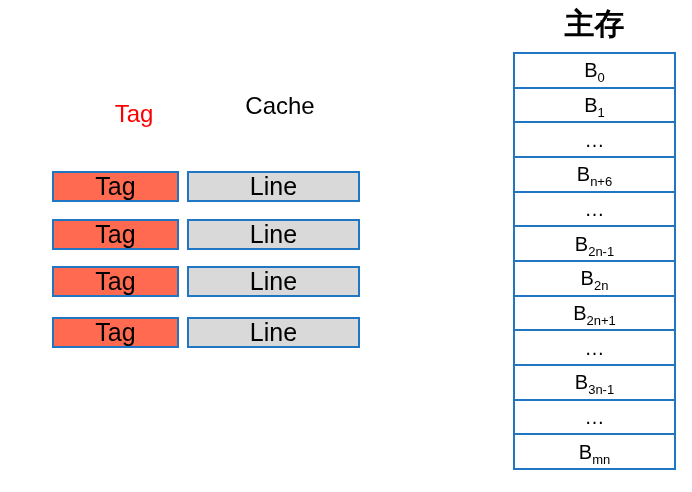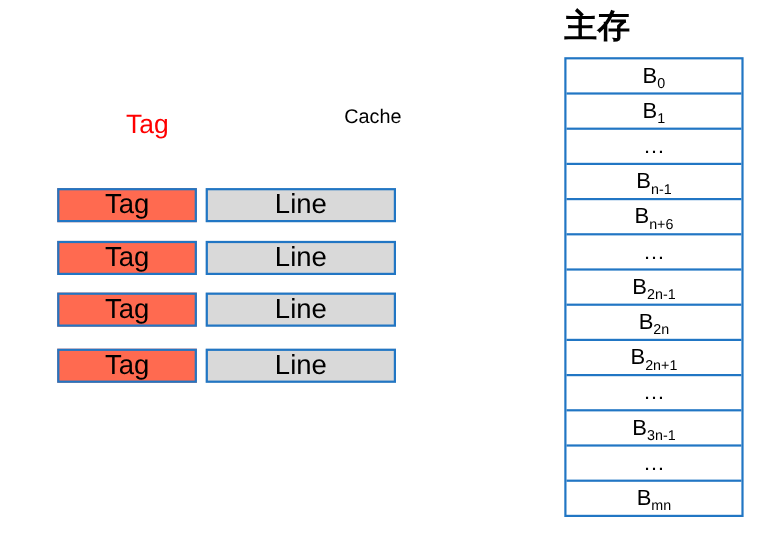--- a/index.html
+++ b/index.html
@@ -15,38 +15,38 @@
   .canvas{
     position:relative;width:692px;height:492px;background:var(--canvas_bg);overflow:hidden;
   }
 
   
   .tag-header{
     position:absolute;left:84px;top:100px;width:100px;text-align:center;
     font-size:24px;line-height:28px;color:var(--tag_header_red);
   }
   .cache-header{
-    position:absolute;left:195px;top:90px;width:170px;text-align:right;
-    font-size:18px;line-height:32px;color:var(--text_black);
+    position:absolute;left:195px;top:90px;width:170px;text-align:center;
+    font-size:24px;line-height:32px;color:var(--text_black);
   }
 
   
   .tag-box,.line-box{
     position:absolute;height:31px;box-sizing:border-box;
     border:2px solid var(--border_blue);
     display:flex;align-items:center;justify-content:center;
     font-size:25px;line-height:1;
   }
   .tag-box{left:52px;width:127px;background:var(--tag_fill);}
   .line-box{left:187px;width:173px;background:var(--line_fill);}
   .r0{top:171px;} .r1{top:219px;} .r2{top:266px;} .r3{top:317px;}
 
   
   .mem-title{
-    position:absolute;left:513px;top:4px;width:163px;text-align:left;
+    position:absolute;left:513px;top:4px;width:163px;text-align:center;
     font-size:30px;font-weight:bold;color:var(--text_black);
   }
   .mem-table{
     position:absolute;left:513px;top:52px;width:163px;height:418px;
     box-sizing:border-box;border:2px solid var(--border_blue);background:#fff;
     display:flex;flex-direction:column;
   }
   .mem-row{
     flex:1;border-bottom:2px solid var(--border_blue);
     display:flex;align-items:center;justify-content:center;
@@ -99,23 +99,20 @@
     <div class="mem-row">
       <span class="mem-cell"><span>B</span><sub>0</sub></span>
     </div>
     <div class="mem-row">
       <span class="mem-cell"><span>B</span><sub>1</sub></span>
     </div>
     <div class="mem-row">
       <span class="mem-cell"><span>…</span><sub></sub></span>
     </div>
     <div class="mem-row">
-      <span class="mem-cell"><span>B</span><sub>n-1</sub></span>
-    </div>
-    <div class="mem-row">
       <span class="mem-cell"><span>B</span><sub>n+6</sub></span>
     </div>
     <div class="mem-row">
       <span class="mem-cell"><span>…</span><sub></sub></span>
     </div>
     <div class="mem-row">
       <span class="mem-cell"><span>B</span><sub>2n-1</sub></span>
     </div>
     <div class="mem-row">
       <span class="mem-cell"><span>B</span><sub>2n</sub></span>

